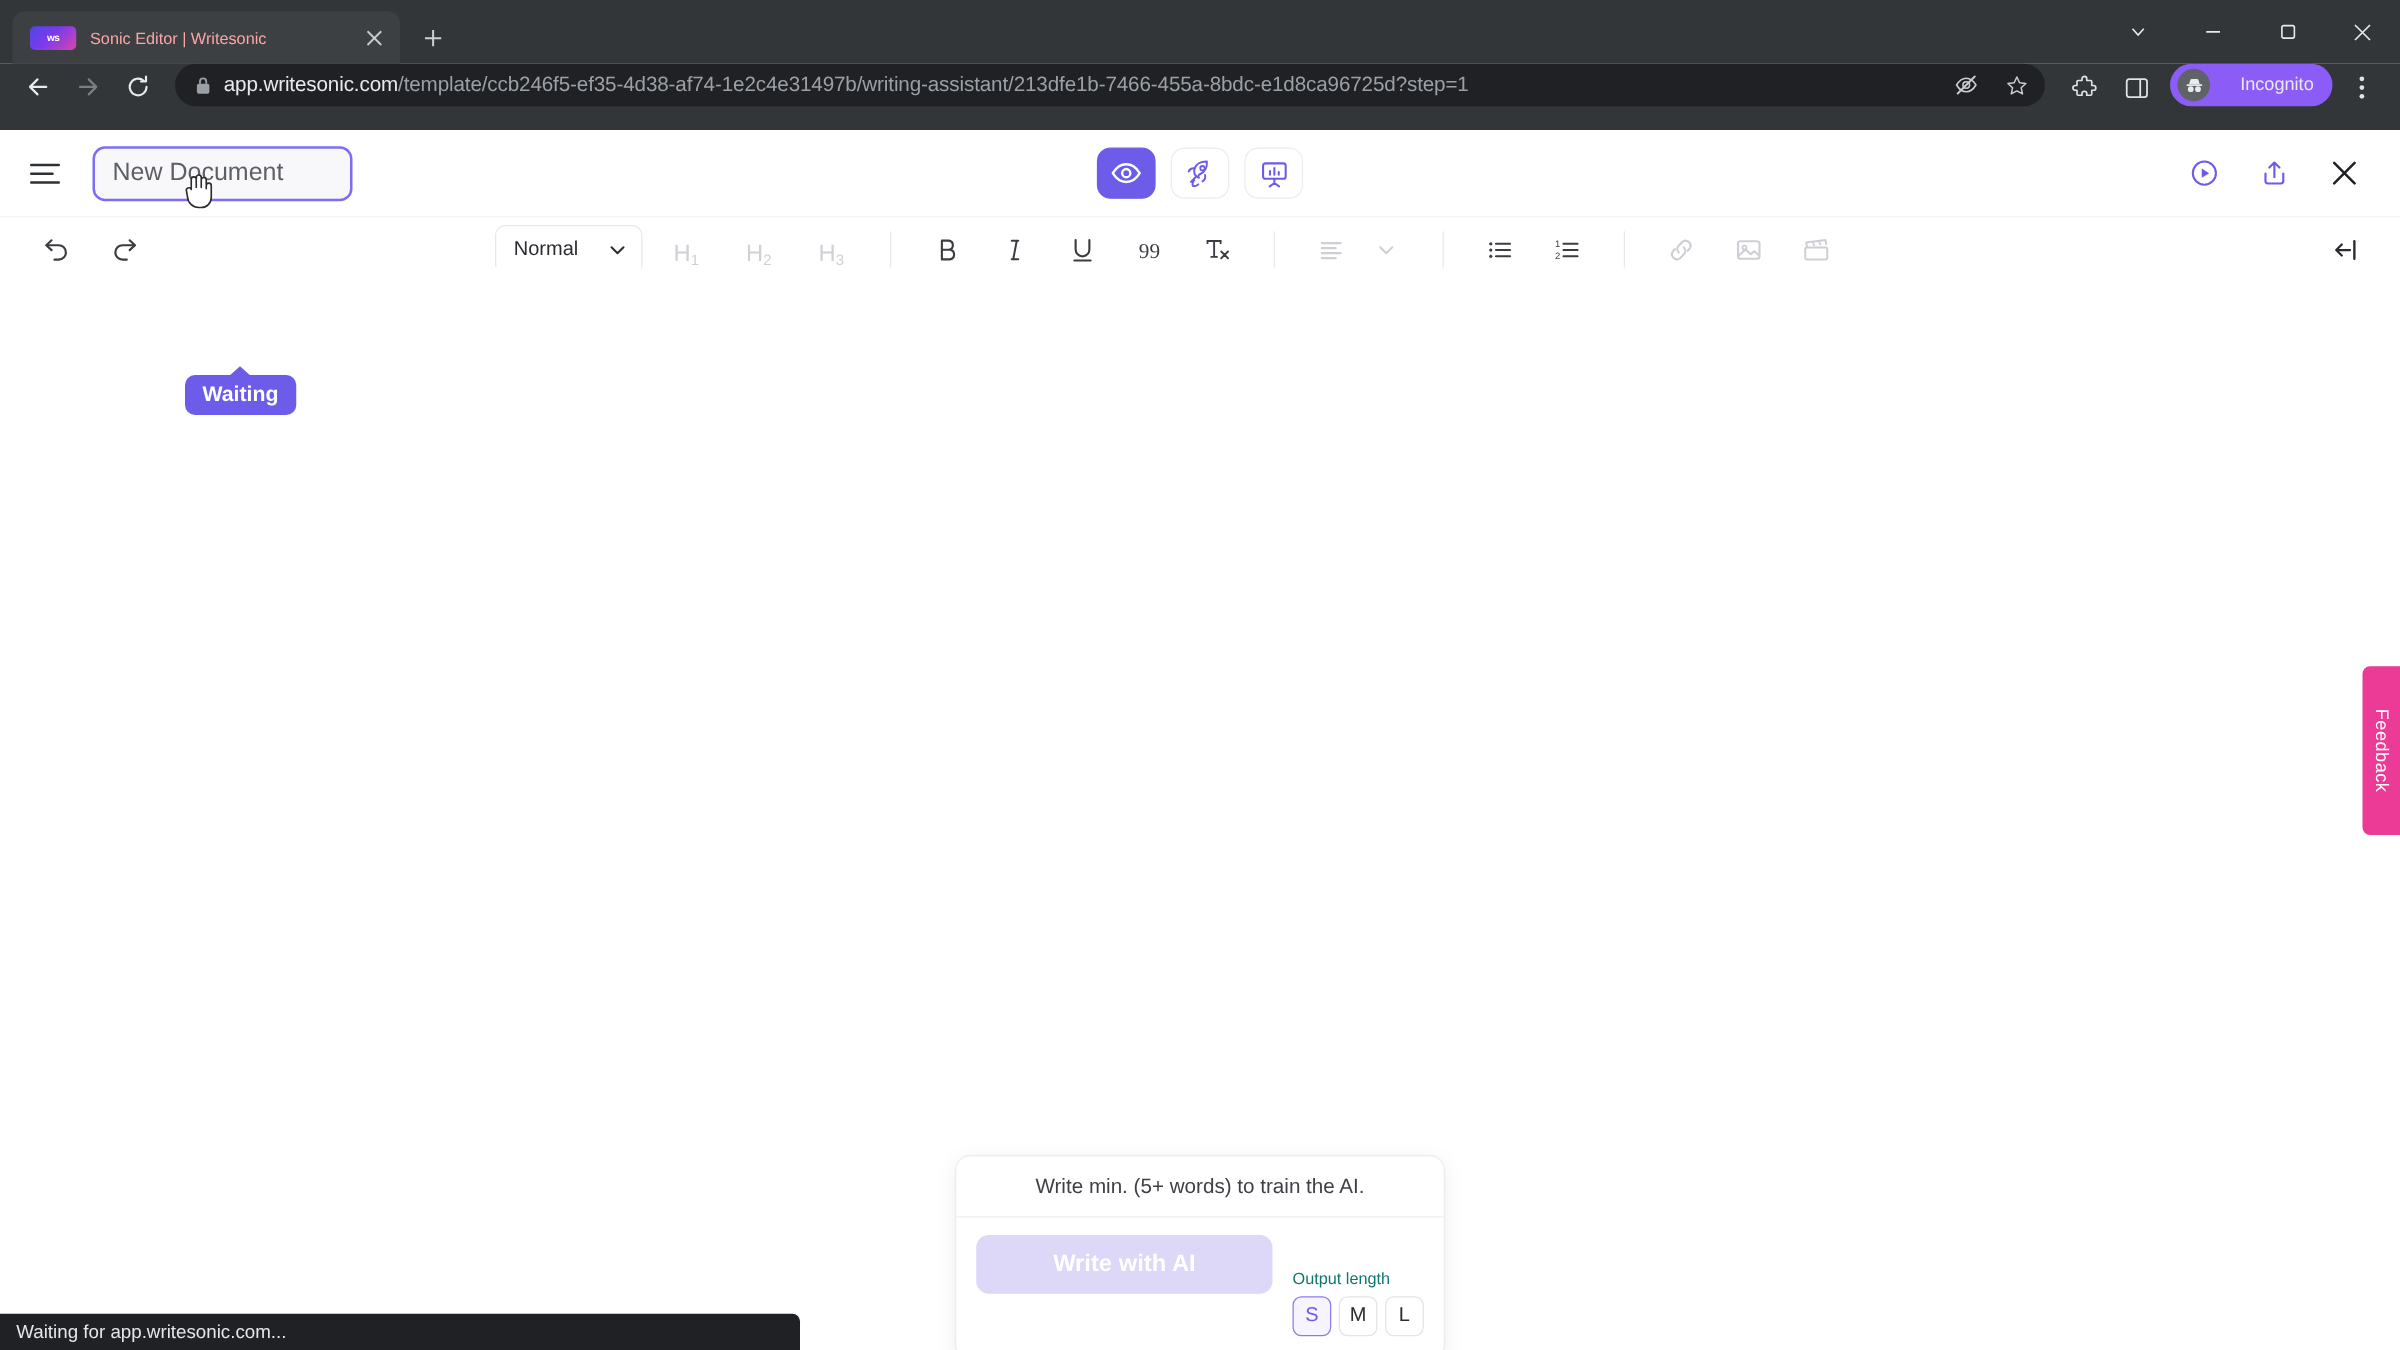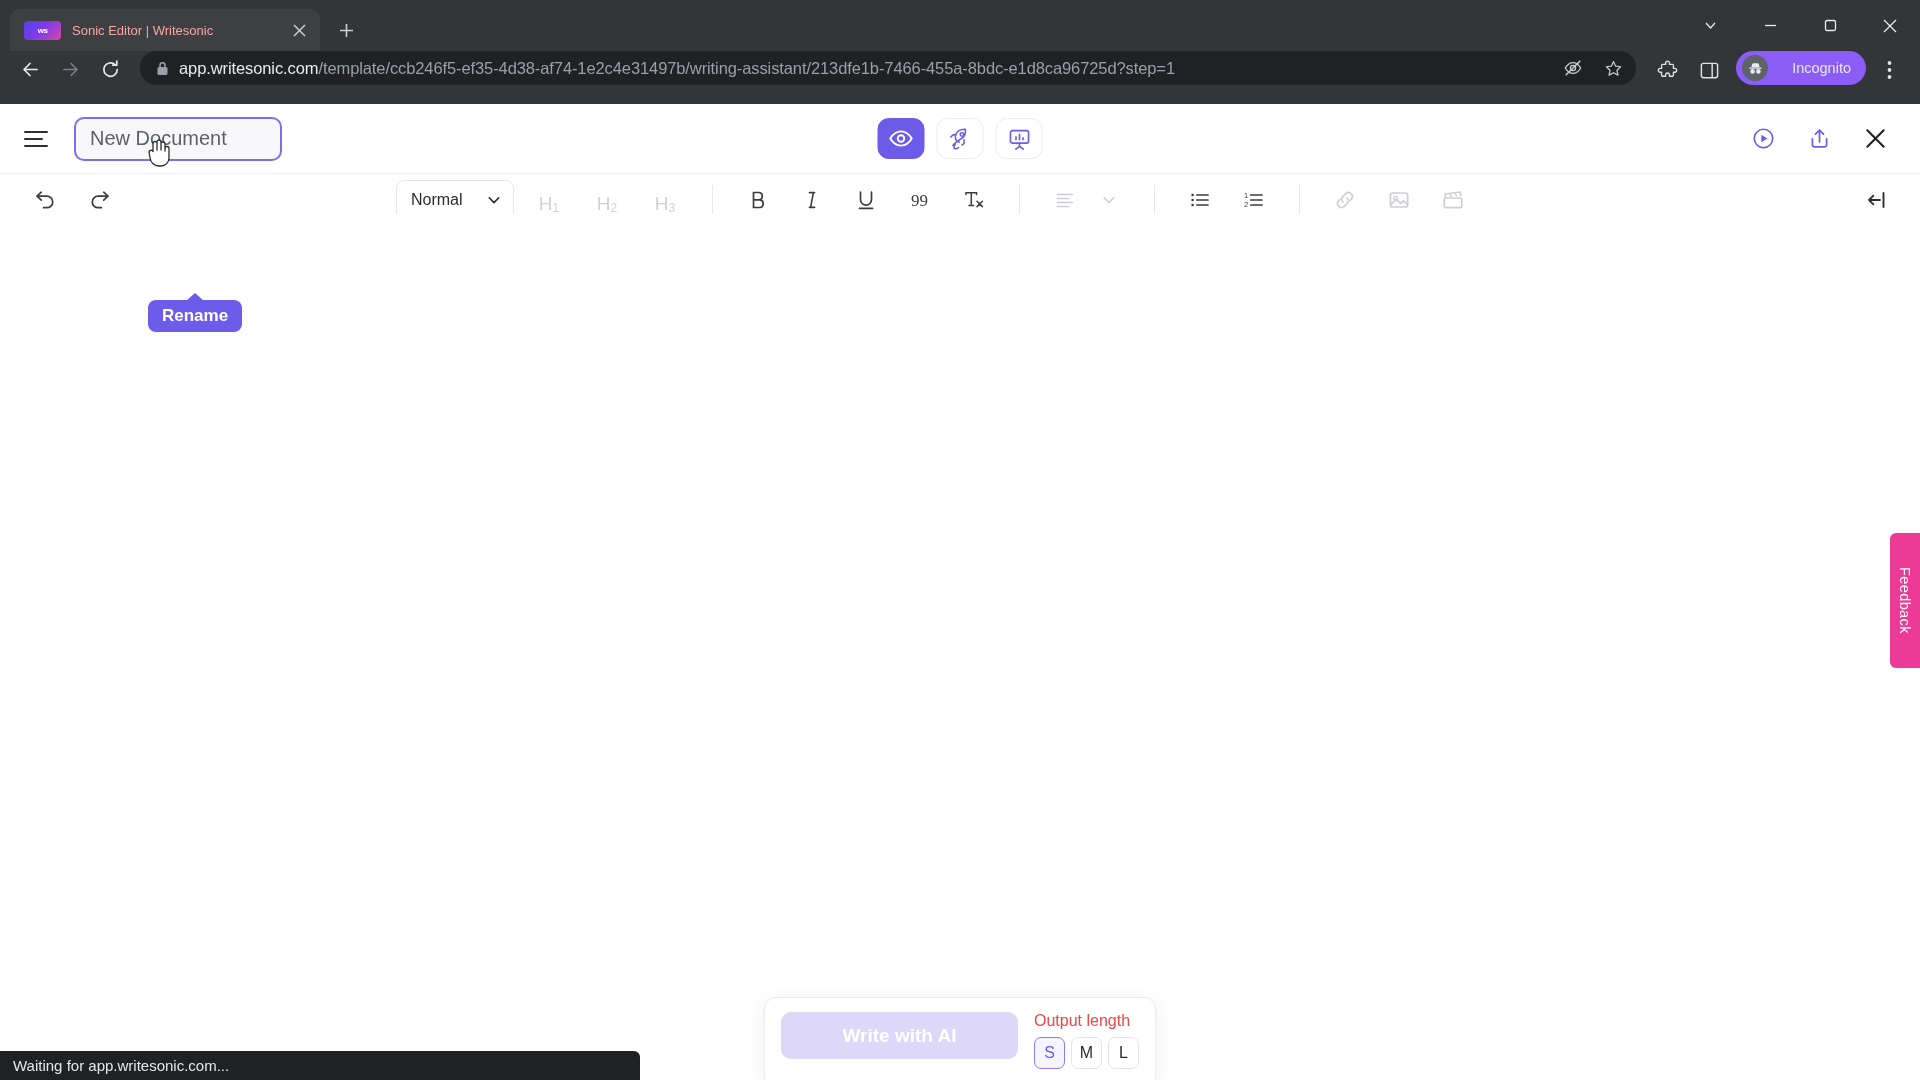--- a/index.html
+++ b/index.html
@@ -246,21 +246,21 @@
     padding:15px 0 14px; border-bottom:1px solid #eeeef0;
   }
   .ai-body { display:flex; align-items:flex-start; padding:14px 16px 18px; gap:16px; }
   .write-ai {
     flex:1; height:47px; border-radius:10px;
     background:#ddd7f8; color:#fff;
     display:flex; align-items:center; justify-content:center;
     font-size:19px; font-weight:600;
   }
   .out-col { display:flex; flex-direction:column; gap:7px; }
-  .out-label { font-size:16px; color:#ef4444; }
+  .out-label { font-size:13px; color:#0f766e;margin-top:27px; }
   .out-btns { display:flex; gap:6px; }
   .obtn {
     width:31px; height:32px; border-radius:7px;
     border:1px solid #e4e4e9; background:#fff;
     display:flex; align-items:center; justify-content:center;
     font-size:16px; color:#2b2c30;
   }
   .obtn.sel { border-color:#8b7bf0; color:#6c5ce9; background:#f6f4ff; }
 
   
@@ -573,31 +573,32 @@
       </div>
     </div>
 
     <div class="canvas">
 
       <div class="feedback">
         <span>Feedback</span>
       </div>
 
       <div class="ai-panel">
+        <div class="ai-hint">Write min. (5+ words) to train the AI.</div>
         <div class="ai-body">
           <div class="write-ai">Write with AI</div>
           <div class="out-col">
             <div class="out-label">Output length</div>
             <div class="out-btns">
               <div class="obtn sel">S</div>
               <div class="obtn">M</div>
               <div class="obtn">L</div>
             </div>
           </div>
         </div>
       </div>
     </div>
 
-    <div class="tooltip">Rename</div>
+    <div class="tooltip">Waiting</div>
   </div>
 
   <div class="statusbar">Waiting for app.writesonic.com...</div>
 </div>
 
 </body></html>

